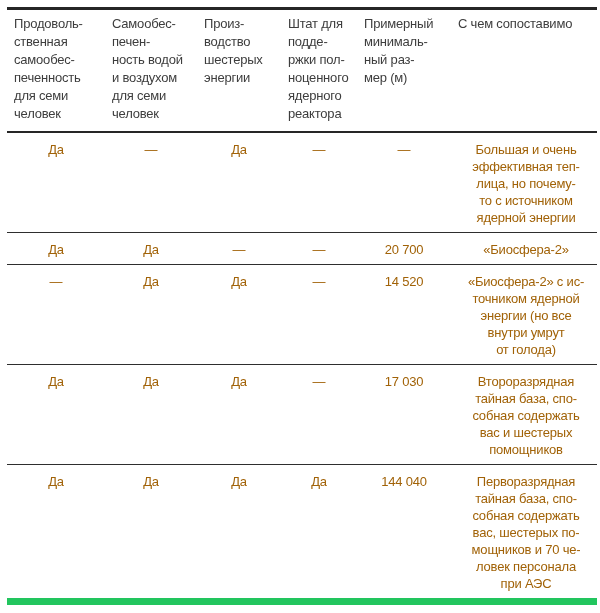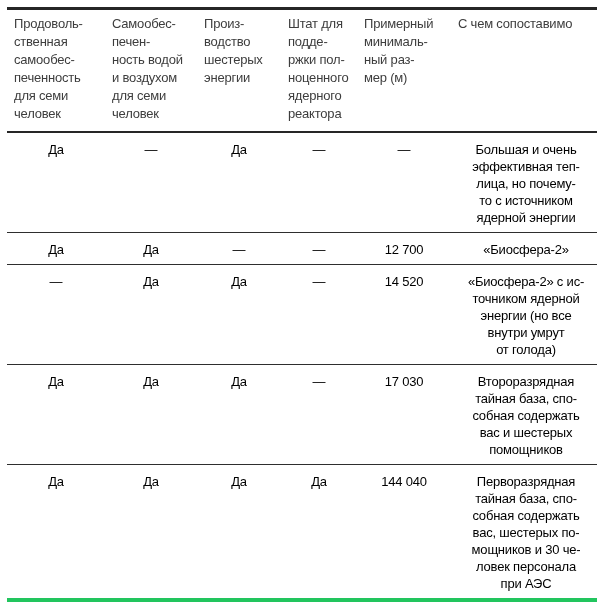--- a/index.html
+++ b/index.html
@@ -19,21 +19,21 @@
     position: absolute;
     left: 7px;
     top: 7px;
     width: 590px;
   }
   table.cmp {
     border-collapse: collapse;
     table-layout: fixed;
     width: 100%;
     border-top: 3px solid #262626;
-    border-bottom: 4px solid #22c55e;
+    border-bottom: 7px solid #22c55e;
   }
   thead tr {
     border-bottom: 2px solid #262626;
   }
   tbody tr + tr {
     border-top: 1.5px solid #2e2e2e;
   }
   th {
     font-weight: normal;
     text-align: left;
@@ -46,21 +46,21 @@
     color: #3d3d3d;
   }
   td {
     vertical-align: top;
     text-align: center;
     padding: 8px 2px 6px 2px;
     font-size: 13px;
     line-height: 17px;
     letter-spacing: -0.2px;
     white-space: pre-line;
-    color: #000000;
+    color: #a16207;
   }
   td.compare {
     text-align: center;
     padding-left: 8px;
     padding-right: 4px;
   }
   col.c1 { width: 98px; }
   col.c2 { width: 92px; }
   col.c3 { width: 84px; }
   col.c4 { width: 76px; }
@@ -122,21 +122,21 @@
 эффективная теп-
 лица, но почему-
 то с источником
 ядерной энергии</td>
       </tr>
       <tr>
         <td>Да</td>
         <td>Да</td>
         <td>—</td>
         <td>—</td>
-        <td>12 700</td>
+        <td>20 700</td>
         <td class="compare">«Биосфера-2»</td>
       </tr>
       <tr>
         <td>—</td>
         <td>Да</td>
         <td>Да</td>
         <td>—</td>
         <td>14 520</td>
         <td class="compare">«Биосфера-2» с ис-
 точником ядерной
@@ -159,19 +159,19 @@
       <tr>
         <td>Да</td>
         <td>Да</td>
         <td>Да</td>
         <td>Да</td>
         <td>144 040</td>
         <td class="compare">Перворазрядная
 тайная база, спо-
 собная содержать
 вас, шестерых по-
-мощников и 30 че-
+мощников и 70 че-
 ловек персонала
 при АЭС</td>
       </tr>
     </tbody>
   </table>
 </div>
 
 </body></html>

